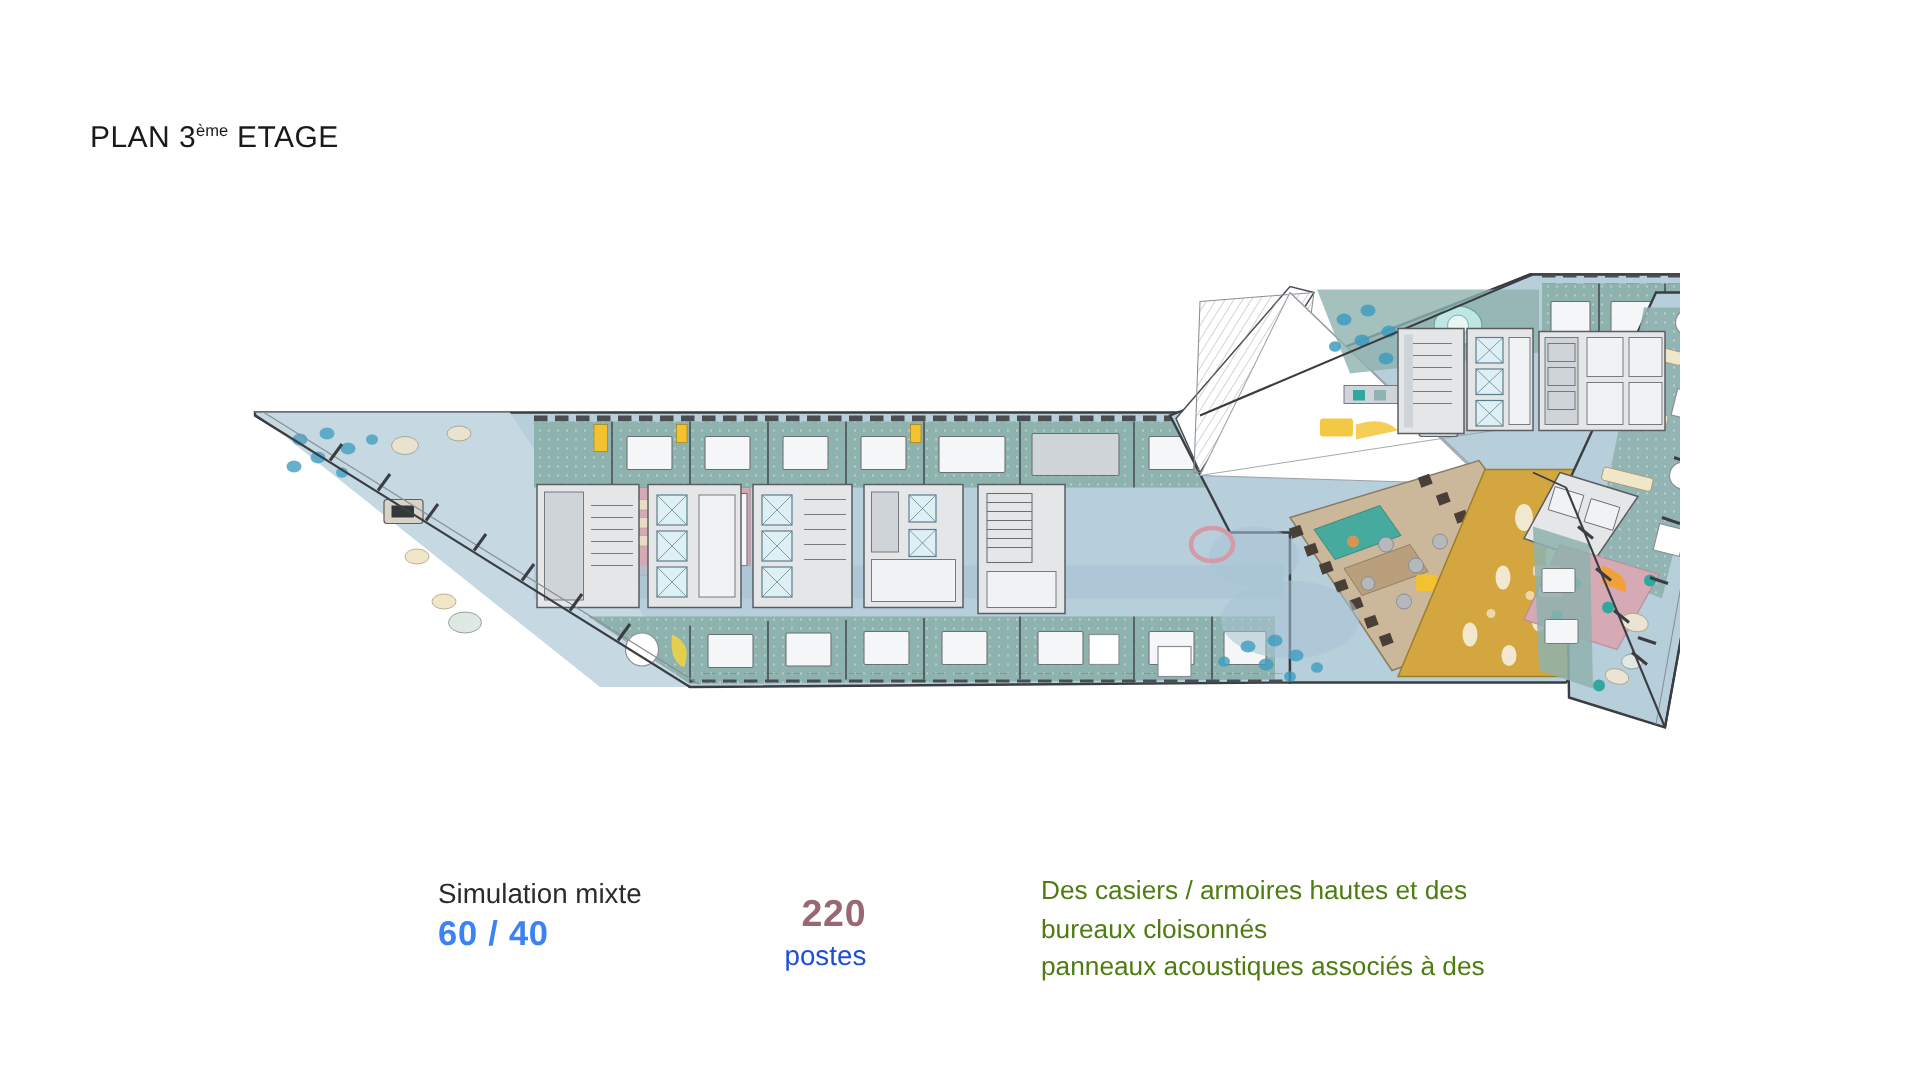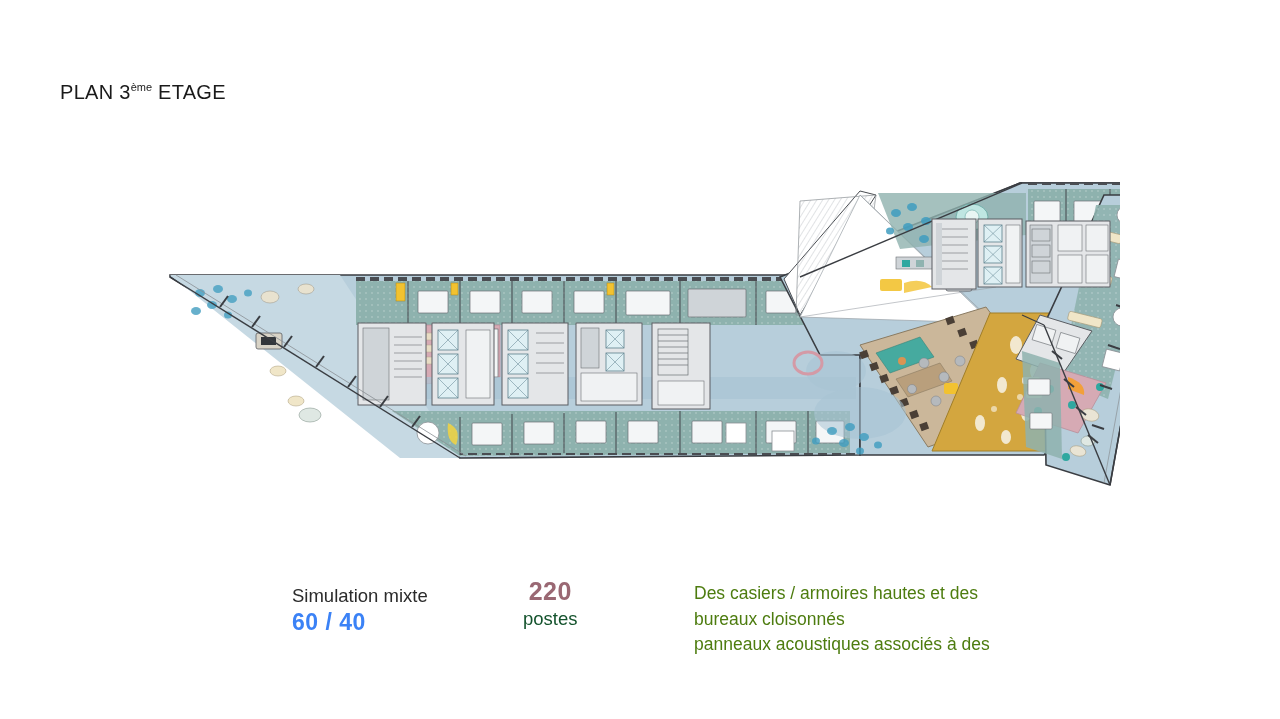--- a/index.html
+++ b/index.html
@@ -25,23 +25,23 @@
   .plan-svg{display:block;width:960px;height:330px;}
 
   
   .caption{position:absolute;left:0;top:540px;width:1280px;height:110px;margin-top:35px;}
   .cap-block{position:absolute;}
 
   .cap-sim{left:292px;top:8px;}
   .cap-sim .line1{font-size:18.5px;color:#2b2b2b;line-height:25px;white-space:nowrap;}
   .cap-sim .line2{font-size:23px;font-weight:bold;color:#3b82f6;line-height:28px;white-space:nowrap;letter-spacing:.5px;}
 
-  .cap-postes{left:523px;top:2px;text-align:center;}
+  .cap-postes{left:523px;top:20px;text-align:right;}
   .cap-postes .num{font-size:25px;font-weight:bold;color:#9a6873;line-height:28px;letter-spacing:.5px;}
-  .cap-postes .unit{font-size:18.5px;color:#14532d;line-height:27px;}
+  .cap-postes .unit{font-size:18.5px;color:#1d4ed8;line-height:27px;}
 
   .cap-desc{left:694px;top:6px;width:380px;}
   .cap-desc p{margin:0;font-size:17.5px;color:#4d7c0f;line-height:25.5px;}
 </style>
 </head>
 <body>
 
 <div class="slide">
 
   <div class="title"><span>PLAN 3</span><span class="sup">ème</span><span> ETAGE</span></div>

